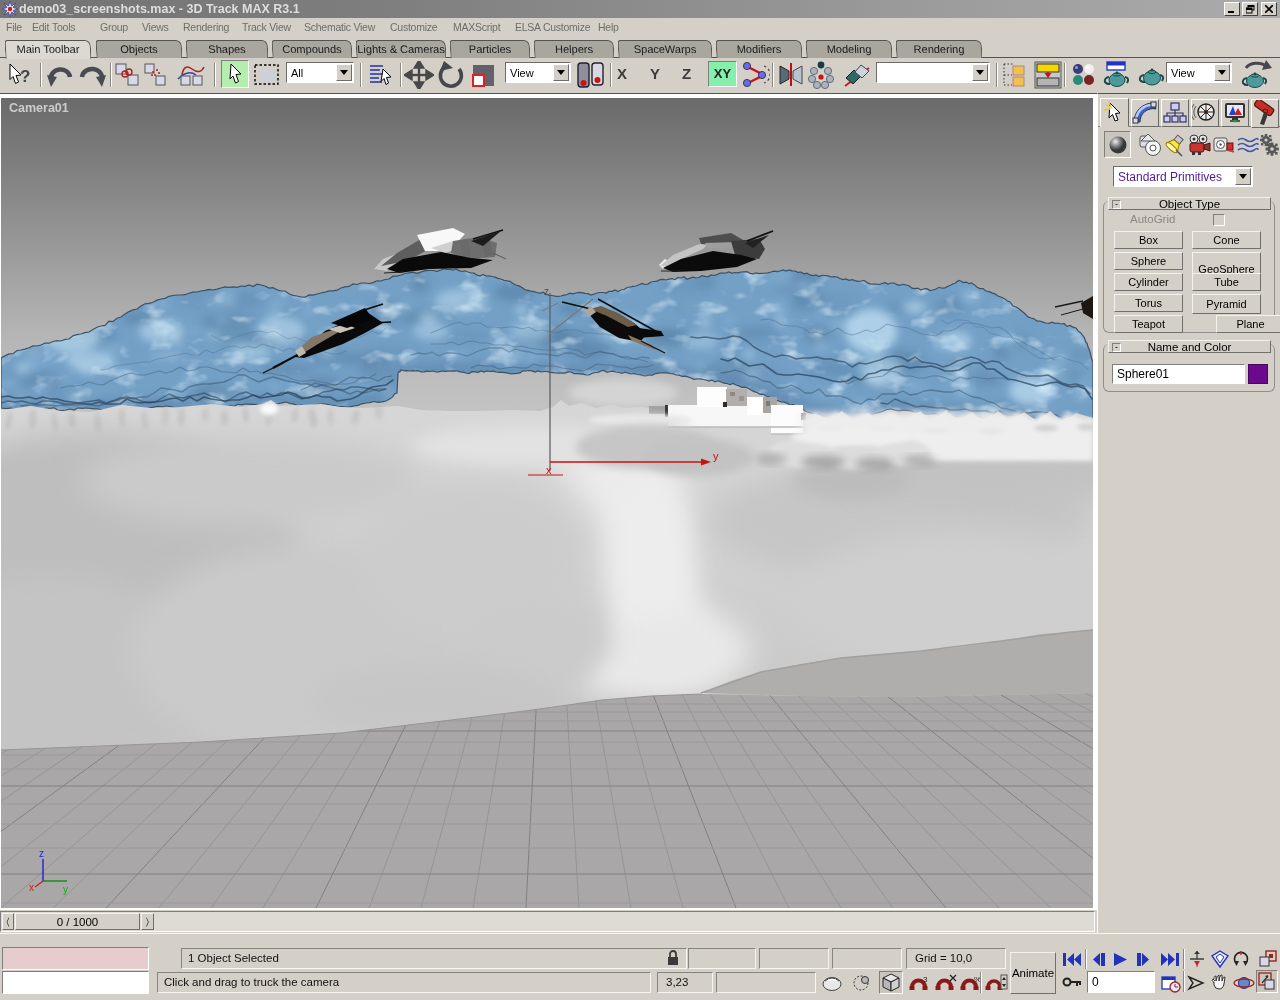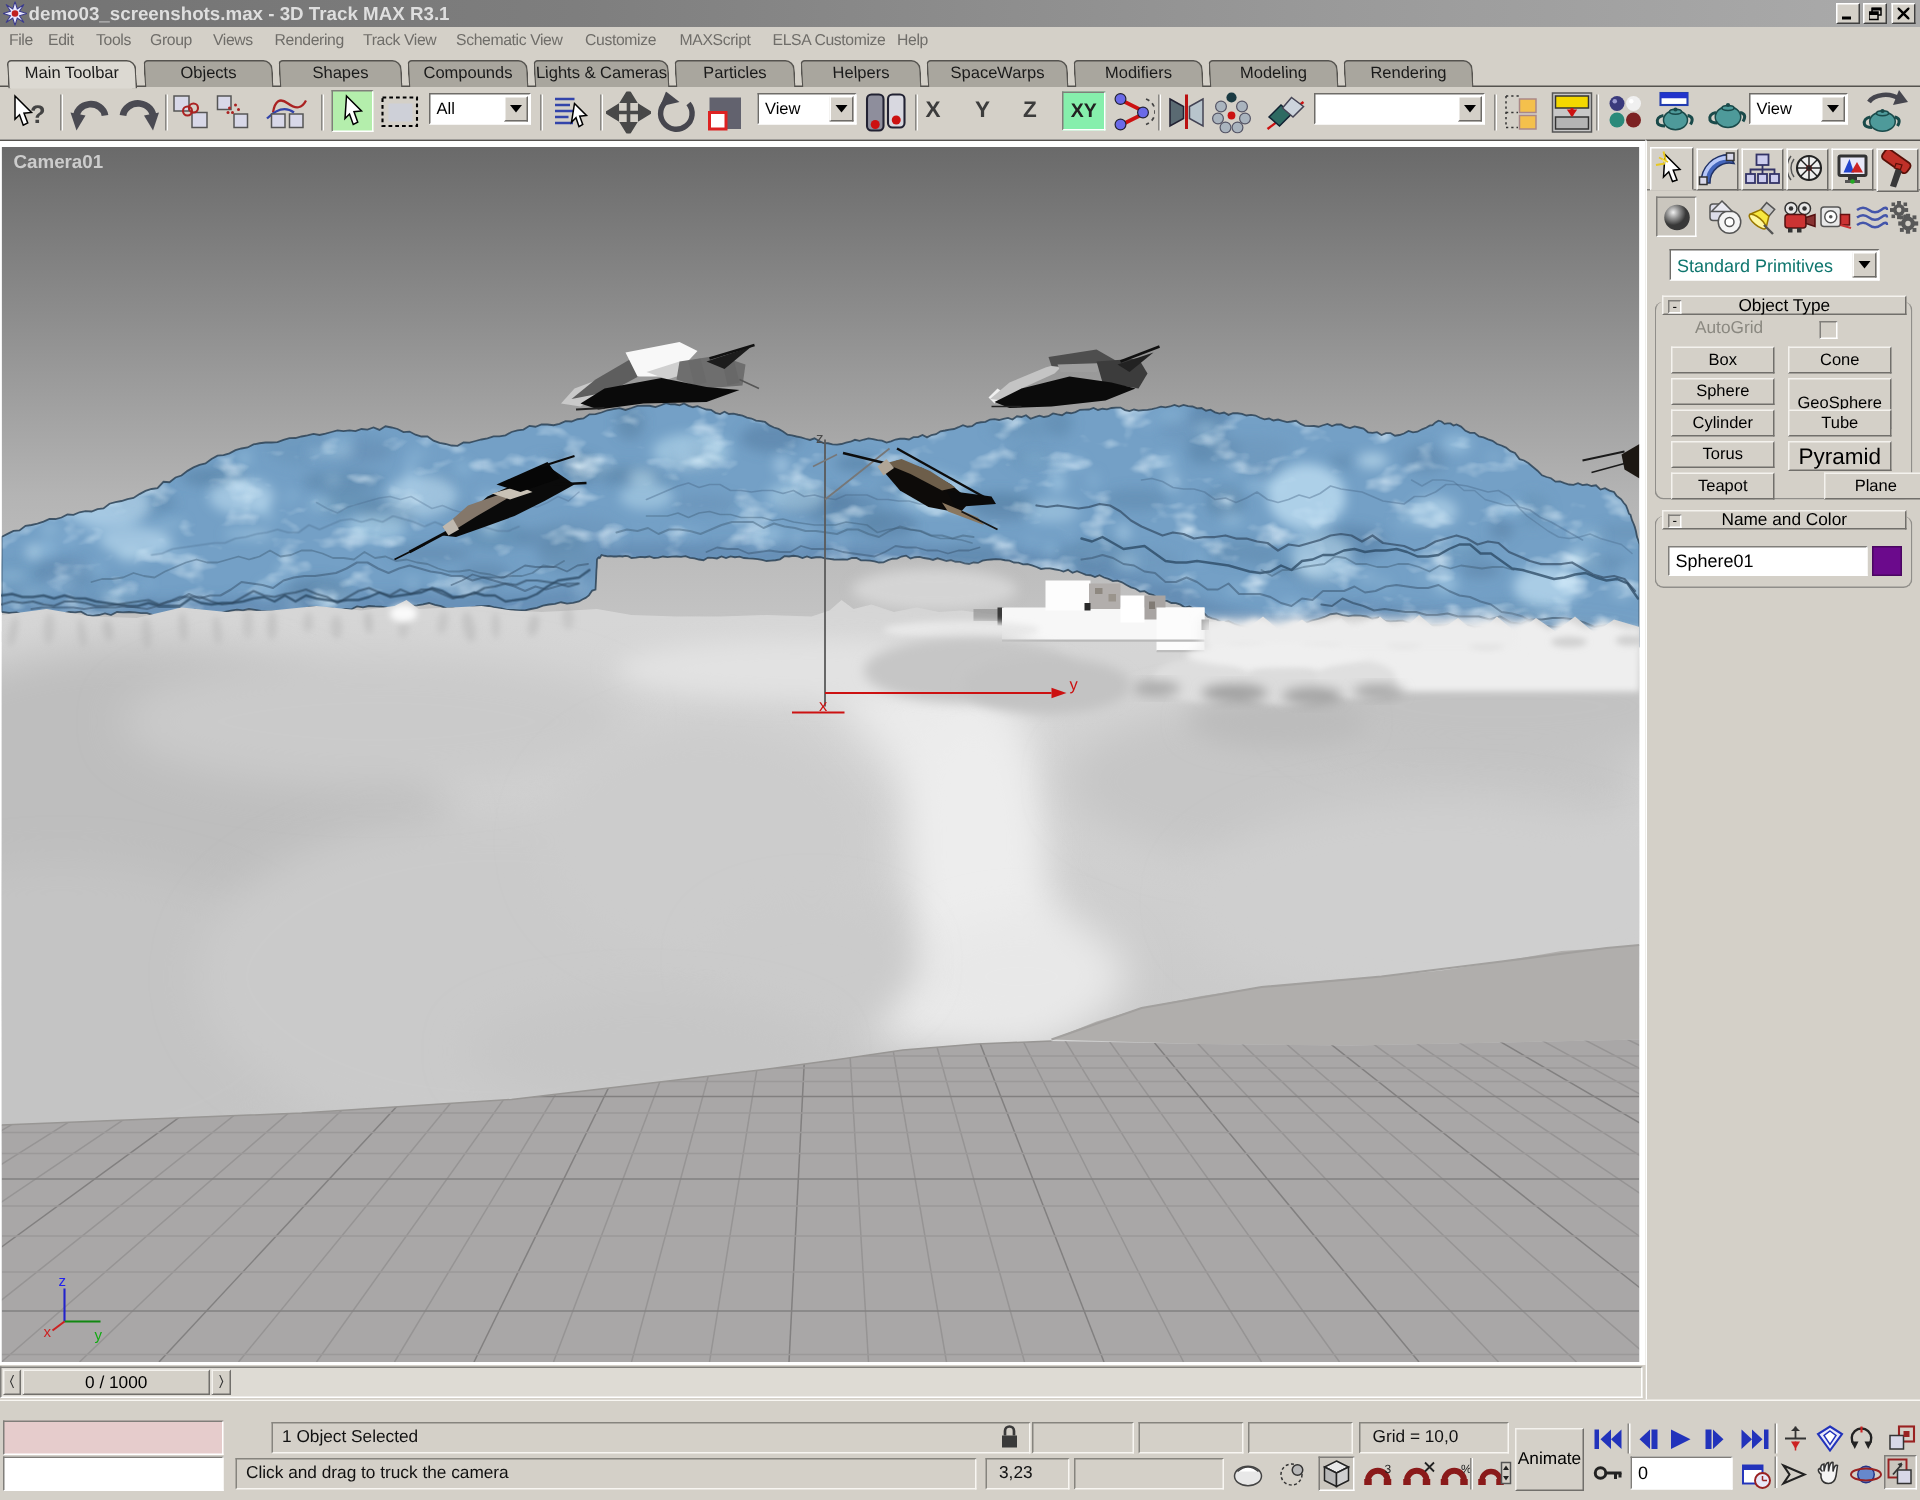--- a/index.html
+++ b/index.html
@@ -53,21 +53,21 @@
     <div class="wbtn" style="margin-left:3px;">
         <svg width="8" height="8" viewBox="0 0 8 8">
           <path d="M0,0 L8,8 M8,0 L0,8" stroke="#000" stroke-width="1.6"></path>
         </svg>
       </div>
   </div>
 </div>
 <div id="menubar">
   <span style="left:6px">File</span>
     <span style="left:32px">Edit</span>
-    <span style="left:64px">Tools</span>
+    <span style="left:52px">Tools</span>
   <span style="left:100px">Group</span>
     <span style="left:142px">Views</span>
     <span style="left:183px">Rendering</span>
   <span style="left:242px">Track View</span>
     <span style="left:304px">Schematic View</span>
     <span style="left:390px">Customize</span>
   <span style="left:453px">MAXScript</span>
     <span style="left:515px">ELSA Customize</span>
     <span style="left:598px">Help</span>
 </div>
@@ -953,21 +953,21 @@
             <rect x="17" y="11.6" width="2.6" height="2.6"></rect>
             <rect x="8.6" y="20" width="2.6" height="2.6"></rect>
             <rect x="17" y="20" width="2.6" height="2.6"></rect>
           </g>
           <circle cx="8" cy="8" r="1.6" fill="#d4d0c8"></circle>
           <circle cx="14" cy="17" r="1.8" fill="#d4d0c8"></circle>
         </svg></div>
   </div>
 
   <div class="combo" style="left:15px;top:72px;width:140px;height:21px;">
-    <span style="margin-left:4px;font-size:12px;color:#0f766e;">Standard Primitives</span>
+    <span style="margin-left:4px;font-size:12px;color:#4c1d95;">Standard Primitives</span>
     <div class="carrow"></div>
   </div>
 
   <div class="abs" style="left:5px;top:107px;width:172px;height:132px;border:1px solid #908e8a;border-radius:6px 6px 6px 6px;border-top:none;">
   </div>
   <div class="abs btn" style="left:10px;top:103px;width:163px;height:13px;font-size:11.5px;">
      <div class="abs sunken" style="left:3px;top:2px;width:9px;height:9px;font-size:9px;line-height:7px;text-align:center;background:#d4d0c8;">-</div>
      Object Type
   </div>
   <div class="abs" style="left:0;top:119px;width:183px;height:0;">
@@ -975,21 +975,21 @@
     <div class="abs sunken" style="left:115px;top:1px;width:12px;height:12px;background:#d4d0c8;"></div>
   </div>
   <div class="abs" style="left:0;top:137px;width:183px;">
     <div class="abs btn" style="left:16px;top:0px;width:69px;height:18px;font-size:11px;">Box</div>
     <div class="abs btn" style="left:94px;top:0px;width:69px;height:18px;font-size:11px;">Cone</div>
     <div class="abs btn" style="left:16px;top:21px;width:69px;height:18px;font-size:11px;">Sphere</div>
     <div class="abs btn" style="left:94px;top:21px;width:69px;height:34px;font-size:11px;">GeoSphere</div>
     <div class="abs btn" style="left:16px;top:42px;width:69px;height:18px;font-size:11px;">Cylinder</div>
     <div class="abs btn" style="left:94px;top:42px;width:69px;height:18px;font-size:11px;">Tube</div>
     <div class="abs btn" style="left:16px;top:63px;width:69px;height:18px;font-size:11px;">Torus</div>
-    <div class="abs btn" style="left:94px;top:63px;width:69px;height:20px;font-size:15px;">Pyramid</div>
+    <div class="abs btn" style="left:94px;top:63px;width:69px;height:20px;font-size:11px;">Pyramid</div>
     <div class="abs btn" style="left:16px;top:84px;width:69px;height:18px;font-size:11px;">Teapot</div>
     <div class="abs btn" style="left:94px;top:84px;width:69px;height:18px;font-size:11px;margin-left:24px;">Plane</div>
   </div>
 
   <div class="abs" style="left:5px;top:250px;width:172px;height:48px;border:1px solid #908e8a;border-radius:6px;border-top:none;"></div>
   <div class="abs btn" style="left:10px;top:246px;width:163px;height:13px;font-size:11.5px;">
      <div class="abs sunken" style="left:3px;top:2px;width:9px;height:9px;font-size:9px;line-height:7px;text-align:center;background:#d4d0c8;">-</div>
      Name and Color
   </div>
   <div class="abs sunken" style="left:14px;top:270px;width:133px;height:20px;background:#fff;font-size:12px;color:#000;padding:2px 0 0 4px;">Sphere01</div>

